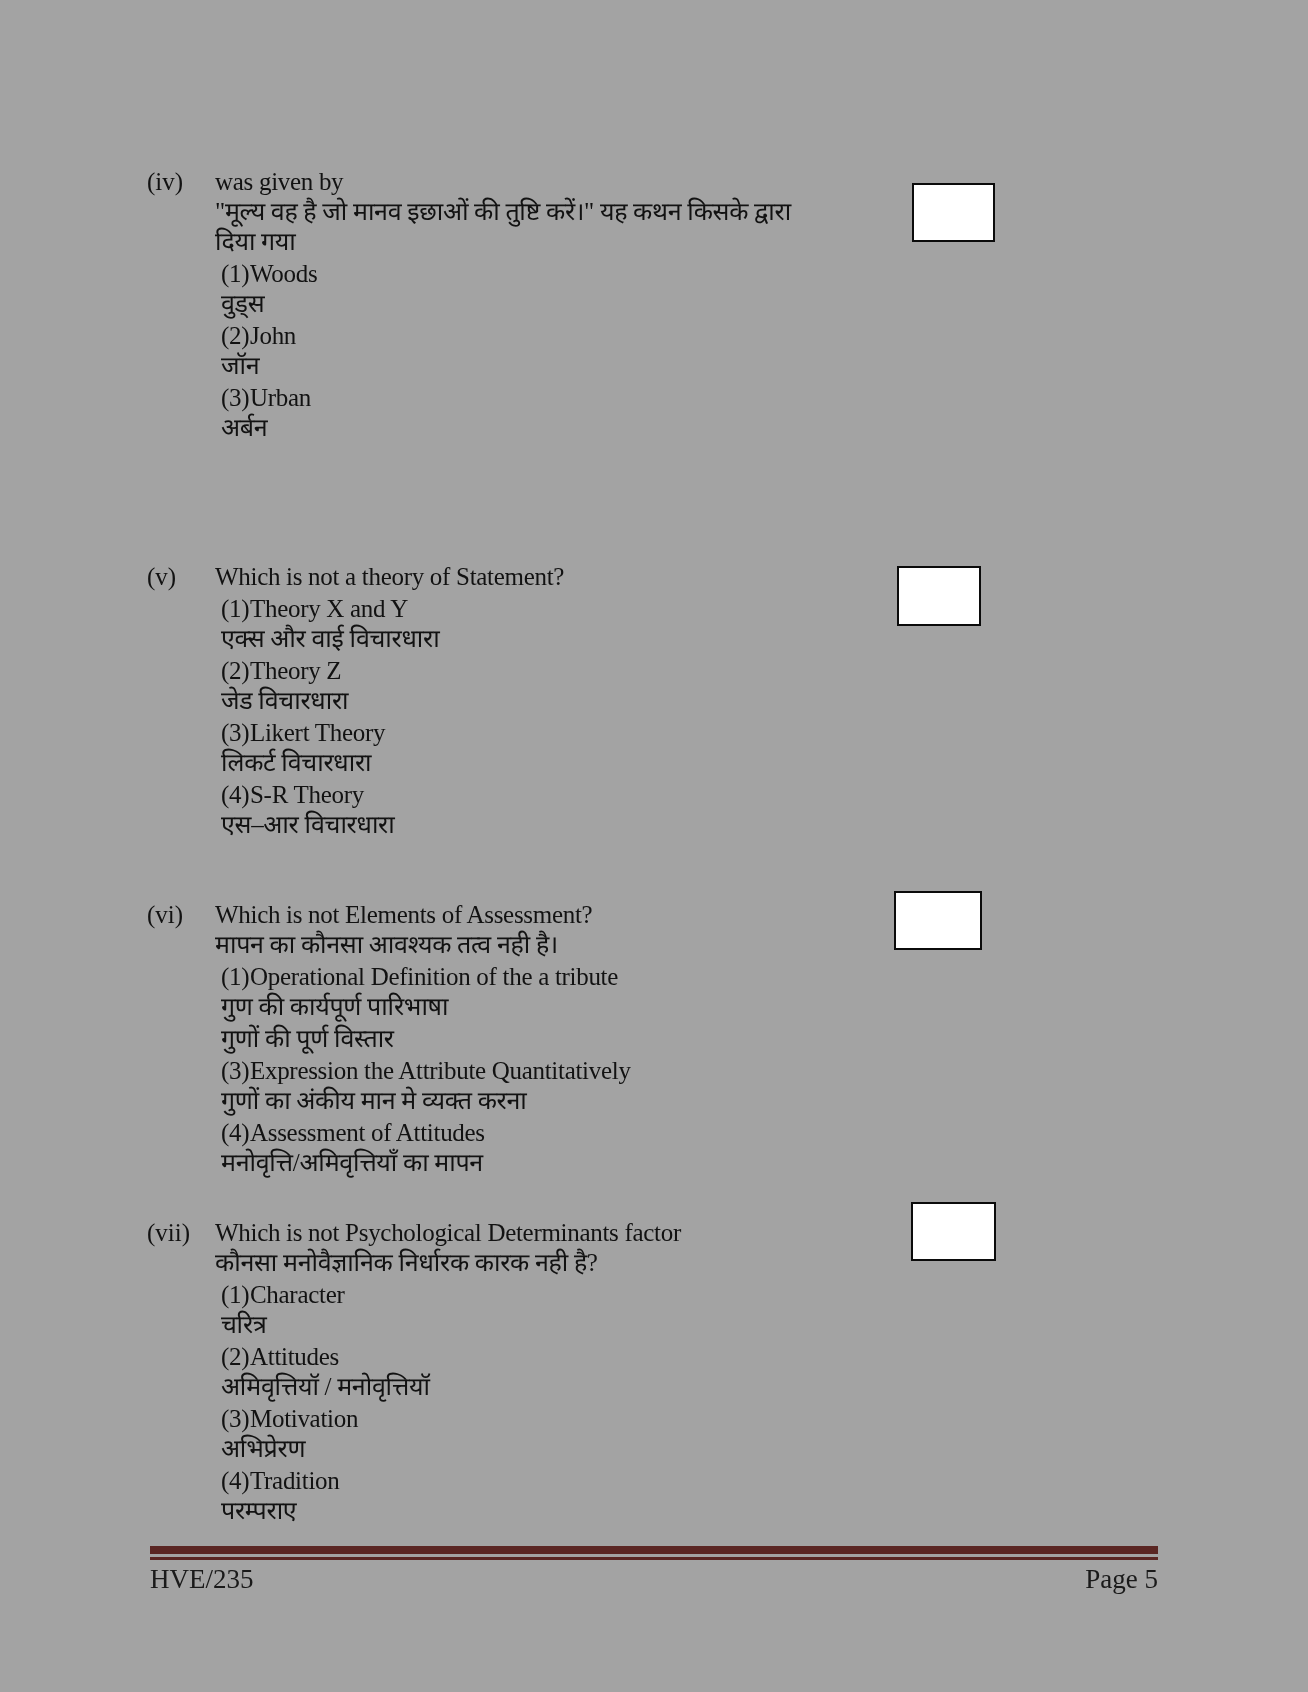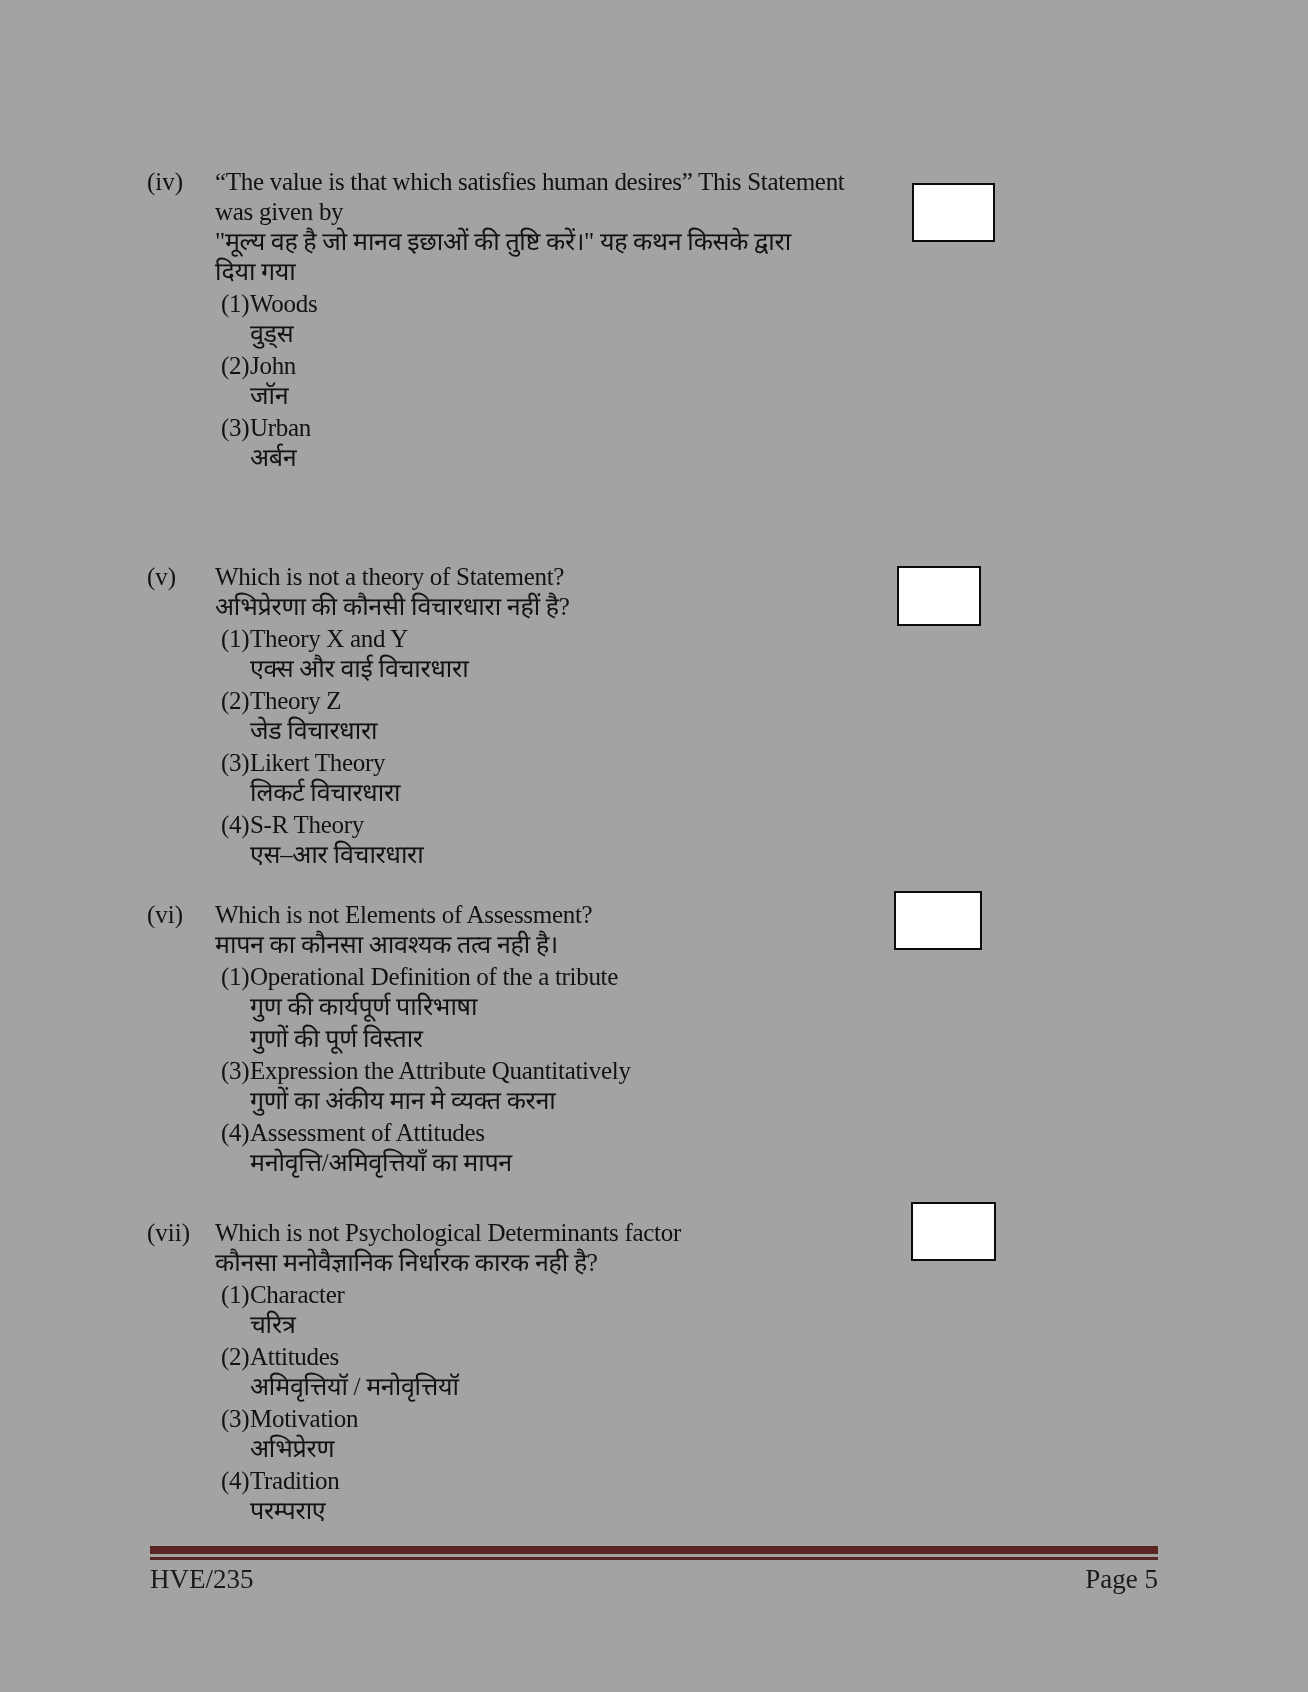--- a/index.html
+++ b/index.html
@@ -21,21 +21,21 @@
   }
   .q-body {
     position: absolute; left: 215px; top: 0; width: 690px;
     font-size: 25px; line-height: 30px; letter-spacing: -0.3px;
   }
   .q-line { white-space: nowrap; }
   .opts { list-style: none; margin: 0; padding: 0 0 0 6px; }
   .opt { margin-top: 2px; }
   .opt-en { white-space: nowrap; }
   .opt-num { display: inline-block; min-width: 29px; }
-  .opt-hi { margin-left: 29px; white-space: nowrap; }
+  .opt-hi { white-space: nowrap; }
   .answer-box {
     position: absolute;
     border: 2.5px solid #0b0b0b;
     background: #ffffff;
   }
   .footer-rule { position: absolute; left: 150px; top: 1546px; width: 1008px; }
   .rule-thick { height: 8px; background: var(--rule-color); }
   .rule-thin  { height: 3px; background: var(--rule-color); margin-top: 3px; }
   .footer-row {
     position: absolute; left: 150px; top: 1562px; width: 1008px;
@@ -44,21 +44,20 @@
   }
 </style>
 </head>
 <body>
 
 <div class="page">
 
   <section class="question" style="top:167px">
     <div class="q-num">(iv)</div>
     <div class="q-body">
-      <div class="q-line">“The value is that which satisfies human desires” This Statement</div>
       <div class="q-line">was given by</div>
       <div class="q-line">"मूल्य वह है जो मानव इछाओं की तुष्टि करें।" यह कथन किसके द्वारा</div>
       <div class="q-line">दिया गया</div>
       <ol class="opts">
         <li class="opt">
           <div class="opt-en"><span class="opt-num">(1)</span><span>Woods</span></div>
           <div class="opt-hi">वुड्स</div>
         </li>
         <li class="opt">
           <div class="opt-en"><span class="opt-num">(2)</span><span>John</span></div>
@@ -69,21 +68,20 @@
           <div class="opt-hi">अर्बन</div>
         </li>
       </ol>
     </div>
   </section>
 
   <section class="question" style="top:562px">
     <div class="q-num">(v)</div>
     <div class="q-body">
       <div class="q-line">Which is not a theory of Statement?</div>
-      <div class="q-line">अभिप्रेरणा की कौनसी विचारधारा नहीं है?</div>
       <ol class="opts">
         <li class="opt">
           <div class="opt-en"><span class="opt-num">(1)</span><span>Theory X and Y</span></div>
           <div class="opt-hi">एक्स और वाई विचारधारा</div>
         </li>
         <li class="opt">
           <div class="opt-en"><span class="opt-num">(2)</span><span>Theory Z</span></div>
           <div class="opt-hi">जेड विचारधारा</div>
         </li>
         <li class="opt">

